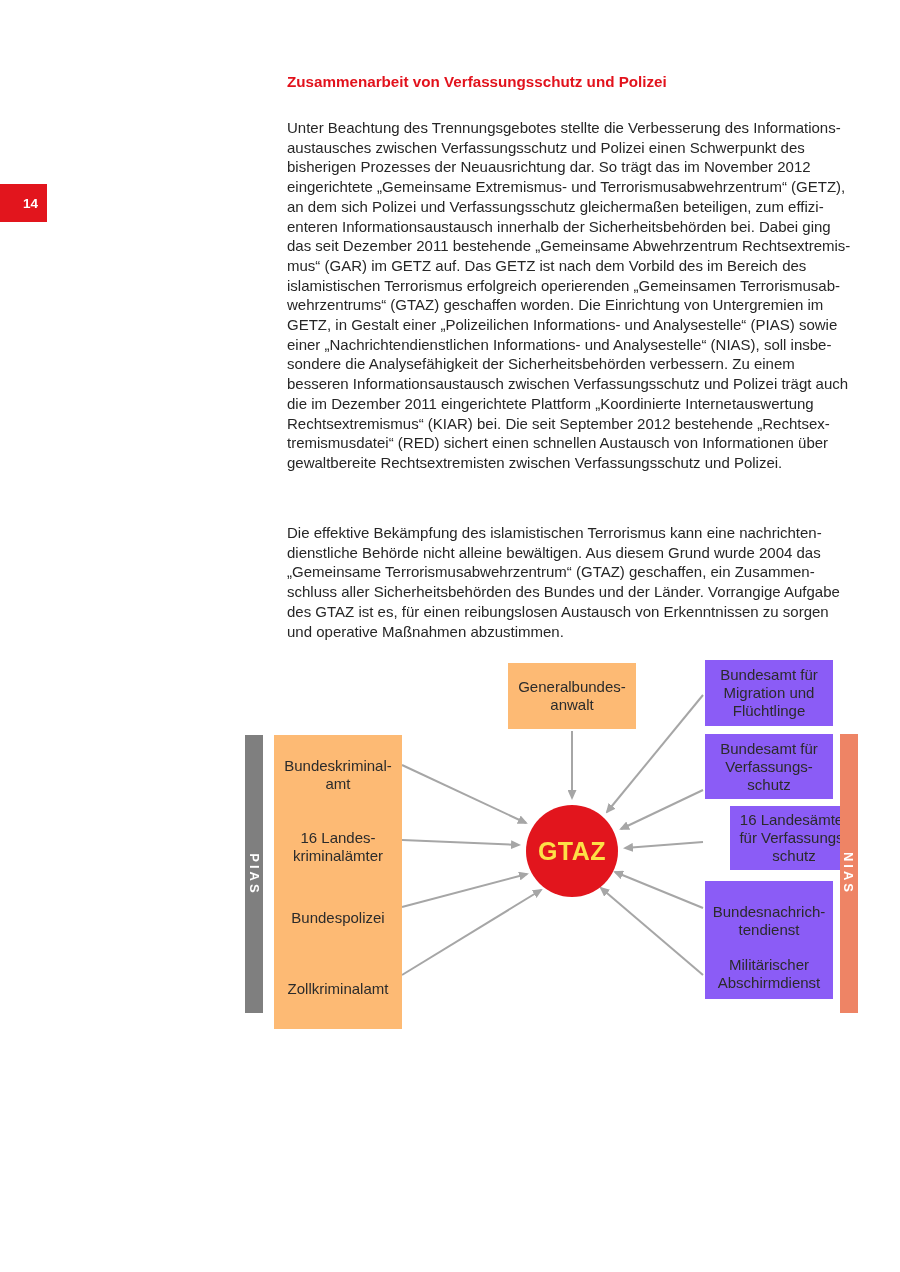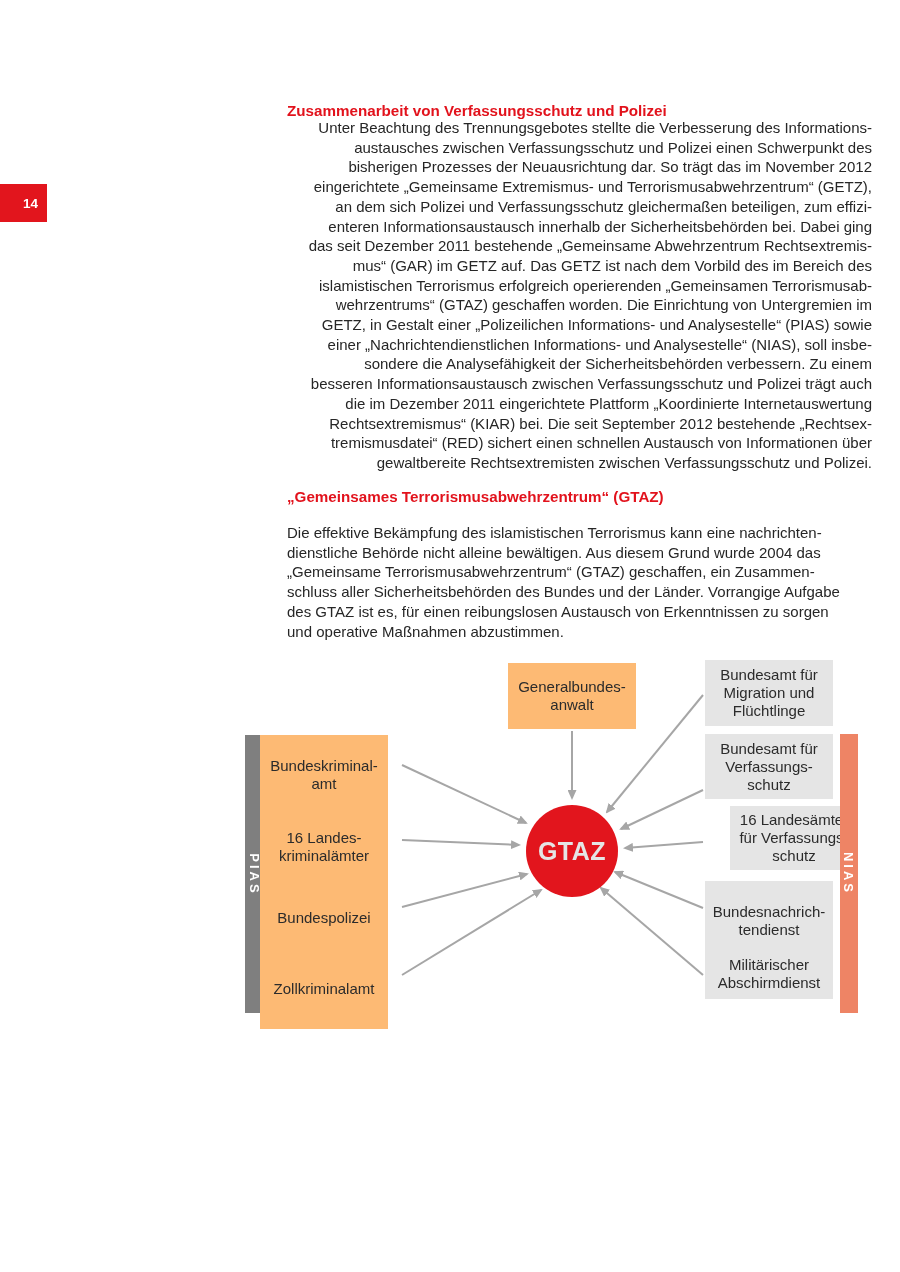--- a/index.html
+++ b/index.html
@@ -10,27 +10,27 @@
   .page-num {
     position:absolute; left:0; top:184px; width:47px; height:38px;
     background:#e2151d; color:#ffffff; font-weight:bold; font-size:13.5px;
     display:flex; align-items:center; justify-content:flex-end;
     padding-right:9px; box-sizing:border-box;
   }
   .h {
     position:absolute; left:287px; color:#e2121c;
     font-size:15.2px; font-weight:bold; white-space:pre-line;
   }
-  #h1 { top:102px;text-align:center; }
+  #h1 { top:73px;text-align:center; }
   #h2 { top:488px; }
   .para {
     position:absolute; left:287px; width:585px;
     font-size:15px; line-height:19.7px; color:#262626; white-space:pre-line;
   }
-  #p1 { top:118px;text-align:right; }
+  #p1 { top:118px; }
   #p2 { top:523px; }
 
   .diagram { position:absolute; left:240px; top:650px; width:622px; height:370px; }
   .arrows  { position:absolute; left:0; top:0; pointer-events:none; }
 
   .bar {
     position:absolute; width:18px;
     display:flex; align-items:center; justify-content:center;
   }
   .bar span {
@@ -40,40 +40,40 @@
   #pias { left:5px;   top:85px; height:278px; background:#7f7f7f; }
   #nias { left:600px; top:84px; height:279px; background:#ee8465; }
 
   .obox {
     position:absolute; width:128px; box-sizing:border-box;
     display:flex; align-items:center; justify-content:center;
     text-align:center; font-size:15px; line-height:18px; color:#2b2b2b;
     white-space:pre-line;
   }
   .gray   { background:#fdba74; }
-  .salmon { background:#e5e5e5; }
+  .salmon { background:#8b5cf6; }
 
-  .lb { left:20px; height:80px; }
+  .lb { left:34px; height:80px; }
   #lb0 { top:85px; } #lb1 { top:157px; } #lb2 { top:228px; } #lb3 { top:299px; }
 
   #tb { left:268px; top:13px; height:66px; }
 
   .rb { left:465px; }
   #rb0 { top:10px;  height:66px; }
   #rb1 { top:84px;  height:65px; }
   #rb2 { top:156px; height:64px;margin-left:25px; }
   #rb3 { top:231px; height:80px; }
   #rb4 { top:298px; height:51px; }
 
   .circle {
     position:absolute; left:286px; top:155px; width:92px; height:92px;
     border-radius:50%; background:#e2151d;
     display:flex; align-items:center; justify-content:center;
   }
-  .circle span { color:#e5e5e5; font-weight:bold; font-size:25px; letter-spacing:0.5px; }
+  .circle span { color:#fde047; font-weight:bold; font-size:25px; letter-spacing:0.5px; }
 </style>
 </head>
 <body>
 
 <div class="page">
 
   <div class="page-num">
     <span>14</span>
   </div>
 
@@ -90,21 +90,20 @@
 wehrzentrums“ (GTAZ) geschaffen worden. Die Einrichtung von Untergremien im
 GETZ, in Gestalt einer „Polizeilichen Informations- und Analysestelle“ (PIAS) sowie
 einer „Nachrichtendienstlichen Informations- und Analysestelle“ (NIAS), soll insbe-
 sondere die Analysefähigkeit der Sicherheitsbehörden verbessern. Zu einem
 besseren Informationsaustausch zwischen Verfassungsschutz und Polizei trägt auch
 die im Dezember 2011 eingerichtete Plattform „Koordinierte Internetauswertung
 Rechtsextremismus“ (KIAR) bei. Die seit September 2012 bestehende „Rechtsex-
 tremismusdatei“ (RED) sichert einen schnellen Austausch von Informationen über
 gewaltbereite Rechtsextremisten zwischen Verfassungsschutz und Polizei.</div>
 
-  <div class="h" id="h2">„Gemeinsames Terrorismusabwehrzentrum“ (GTAZ)</div>
   <div class="para" id="p2">Die effektive Bekämpfung des islamistischen Terrorismus kann eine nachrichten-
 dienstliche Behörde nicht alleine bewältigen. Aus diesem Grund wurde 2004 das
 „Gemeinsame Terrorismusabwehrzentrum“ (GTAZ) geschaffen, ein Zusammen-
 schluss aller Sicherheitsbehörden des Bundes und der Länder. Vorrangige Aufgabe
 des GTAZ ist es, für einen reibungslosen Austausch von Erkenntnissen zu sorgen
 und operative Maßnahmen abzustimmen.</div>
 
   <div class="diagram">
 
     <svg class="arrows" width="622" height="370" viewBox="0 0 622 370">

